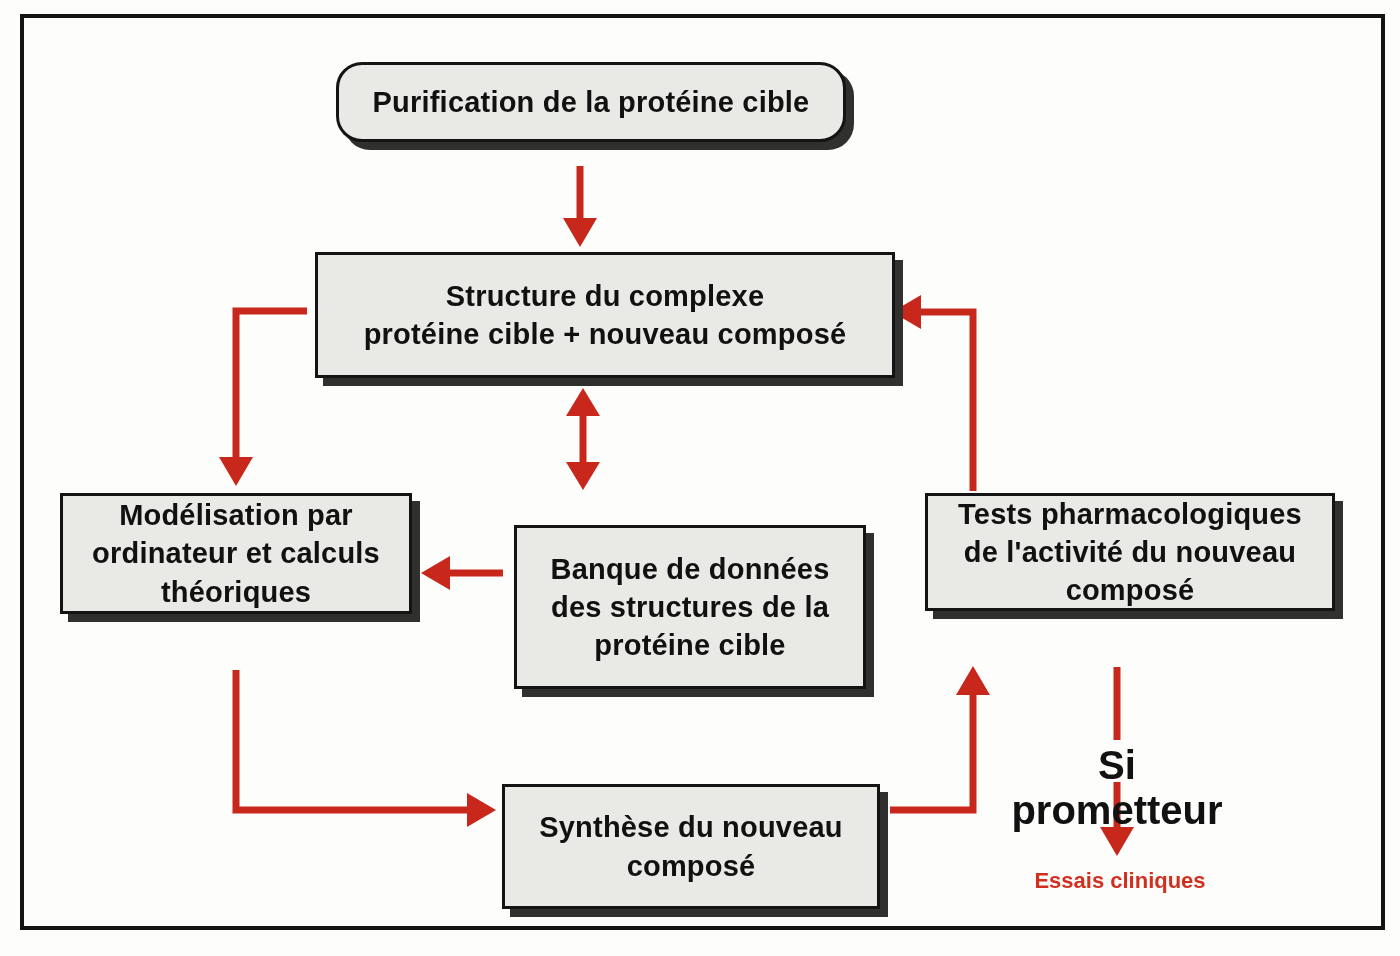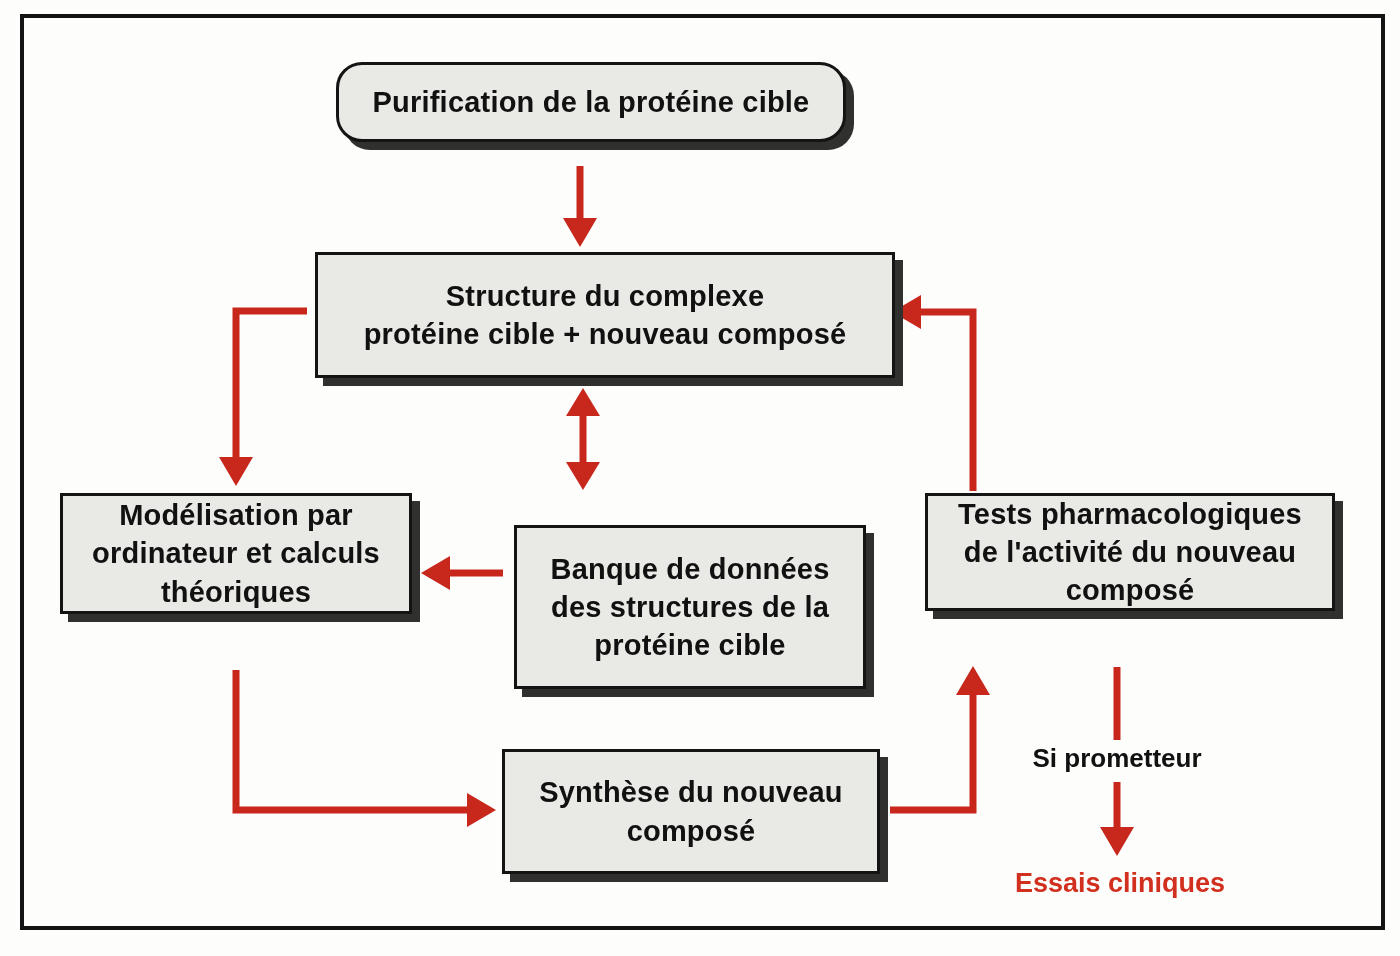--- a/index.html
+++ b/index.html
@@ -32,22 +32,22 @@
     box-shadow:8px 8px 0 0 var(--box-shadow);
     display:flex;align-items:center;justify-content:center;
   }
   .box-label{
     color:var(--text);font-weight:700;font-size:29px;line-height:1.32;
     text-align:center;white-space:pre-line;letter-spacing:0.2px;
   }
   .free-label{
     position:absolute;text-align:center;font-weight:700;
   }
-  .free-label.black{color:var(--text);font-size:26px;}
-  .free-label.red{color:var(--clinical-red);font-size:27px;}
+  .free-label.black{color:var(--text);font-size:40px;}
+  .free-label.red{color:var(--clinical-red);font-size:22px;}
 </style>
 </head>
 <body>
 
 <div class="canvas">
 
   <div class="frame"></div>
 
   <svg class="arrows" viewBox="0 0 1400 956" xmlns="http://www.w3.org/2000/svg">
 
@@ -114,21 +114,21 @@
 des structures de la
 protéine cible</span>
   </div>
 
   <div class="box" style="left:925px;top:493px;width:410px;height:118px;">
     <span class="box-label">Tests pharmacologiques
 de l'activité du nouveau
 composé</span>
   </div>
 
-  <div class="box" style="left:502px;top:749px;width:378px;height:125px;">
+  <div class="box" style="left:502px;top:784px;width:378px;height:125px;">
     <span class="box-label">Synthèse du nouveau
 composé</span>
   </div>
 
   <div class="free-label black" style="left:1007px;top:743px;width:220px;">Si prometteur</div>
 
   <div class="free-label red" style="left:995px;top:868px;width:250px;">Essais cliniques</div>
 
 </div>
 

